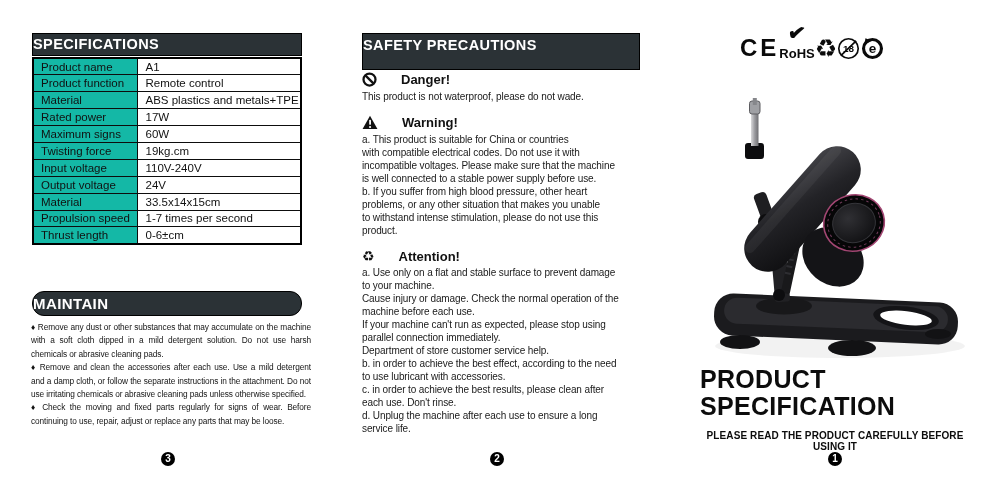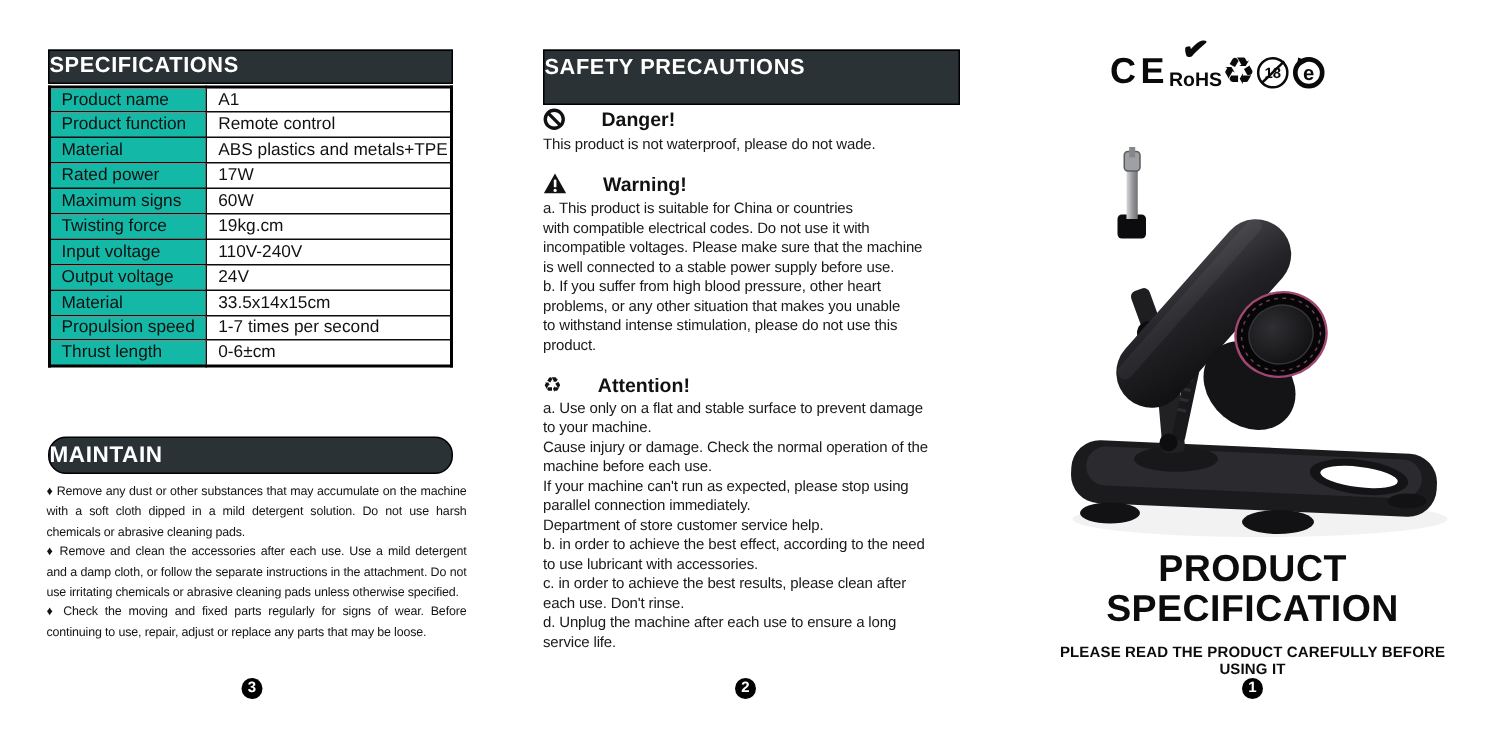--- a/index.html
+++ b/index.html
@@ -126,21 +126,20 @@
     transform: rotate(8deg);
     color: #0a0a0a;
   }
   .rohs .rohs-label { font-size: 13px; font-weight: bold; color: #0a0a0a; }
   .recy { font-size: 25px; color: #0a0a0a; line-height: 26px; }
 
   .big-title {
     position: absolute;
     left: 700px; top: 366px;
     width: 270px;
-    text-align: center;
     font-size: 25px;
     font-weight: bold;
     line-height: 27px;
     letter-spacing: 0.3px;
     color: #0c0c0c;
   }
   .subtitle {
     position: absolute;
     left: 690px; top: 430px;
     width: 290px;

